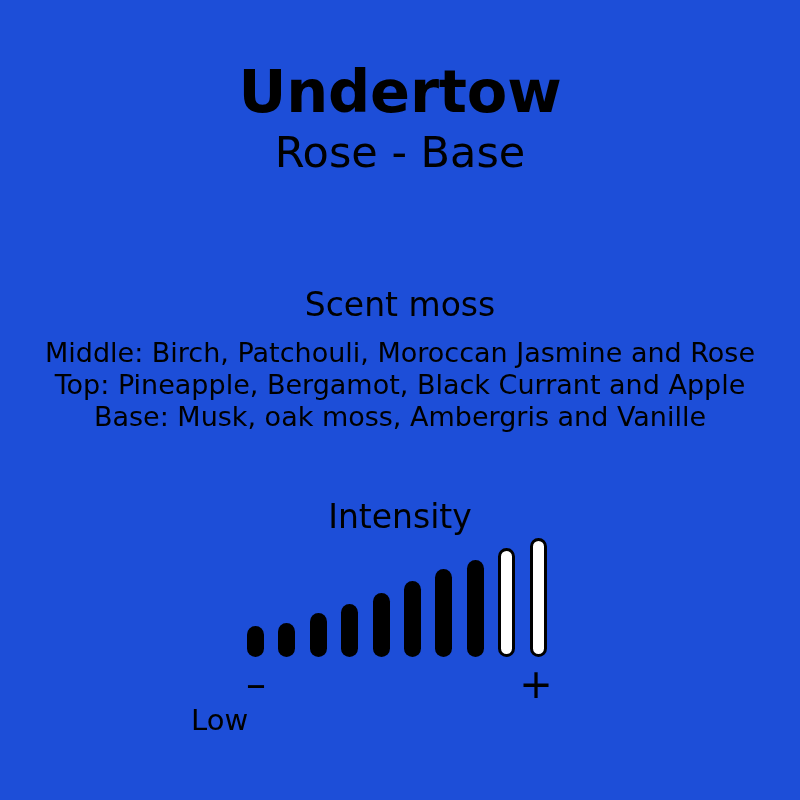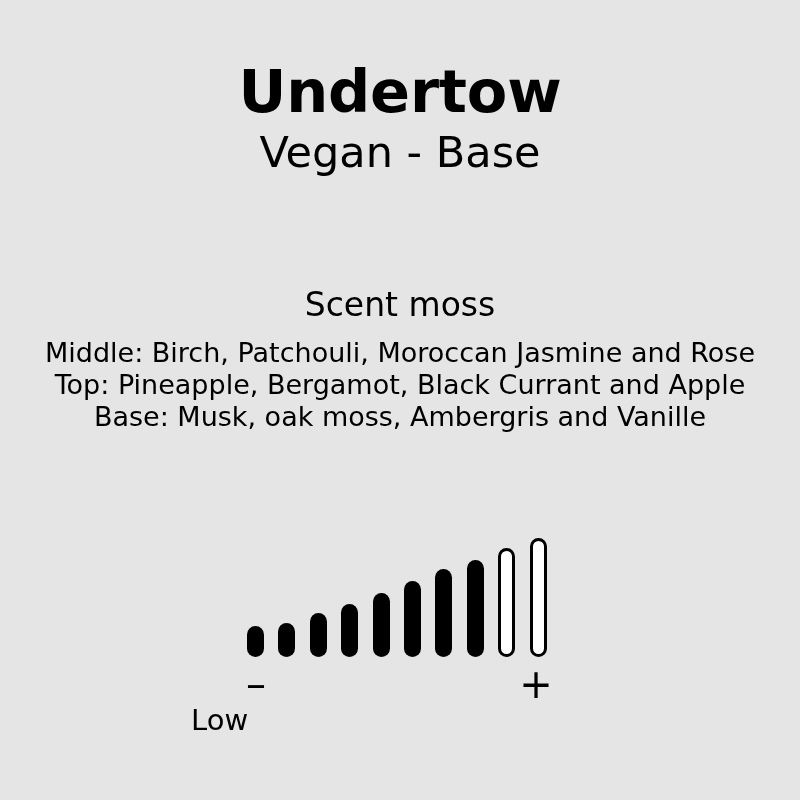--- a/index.html
+++ b/index.html
@@ -10,21 +10,21 @@
   }
   body {
     font-family: "DejaVu Sans", "Liberation Sans", sans-serif;
     color: #000000;
     -webkit-font-smoothing: antialiased;
   }
   #page {
     position: relative;
     width: 800px;
     height: 800px;
-    background: #e5e5e5;
+    background: #1d4ed8;
     overflow: hidden;
     margin: 0 auto;
   }
 
   
   .product-title {
     position: absolute;
     left: 0;
     top: 62px;
     width: 800px;
@@ -134,30 +134,31 @@
   .scale-label.low  { left: 191px; top: 706px; }
   .scale-label.high { left: 466px; top: 706px; }
 </style>
 </head>
 <body>
 
 <div id="page">
 
   <div class="product-title">Undertow</div>
 
-  <div class="product-subtitle">Vegan - Base</div>
+  <div class="product-subtitle">Rose - Base</div>
 
   <div class="notes-heading">Scent moss</div>
 
   <div class="notes-list">
     <div class="note-line">Middle: Birch, Patchouli, Moroccan Jasmine and Rose</div>
     <div class="note-line">Top: Pineapple, Bergamot, Black Currant and Apple</div>
     <div class="note-line">Base: Musk, oak moss, Ambergris and Vanille</div>
   </div>
 
+  <div class="intensity-heading">Intensity</div>
 
   <div class="gauge" id="gauge">
       <div class="gauge-bar filled" style="left: 0px; width: 17px; height: 31px;"></div>
       <div class="gauge-bar filled" style="left: 31.4px; width: 17px; height: 34px;"></div>
       <div class="gauge-bar filled" style="left: 62.8px; width: 17px; height: 44px;"></div>
       <div class="gauge-bar filled" style="left: 94.2px; width: 17px; height: 53px;"></div>
       <div class="gauge-bar filled" style="left: 125.6px; width: 17px; height: 64px;"></div>
       <div class="gauge-bar filled" style="left: 157px; width: 17px; height: 76px;"></div>
       <div class="gauge-bar filled" style="left: 188.4px; width: 17px; height: 88px;"></div>
       <div class="gauge-bar filled" style="left: 219.8px; width: 17px; height: 97px;"></div>

